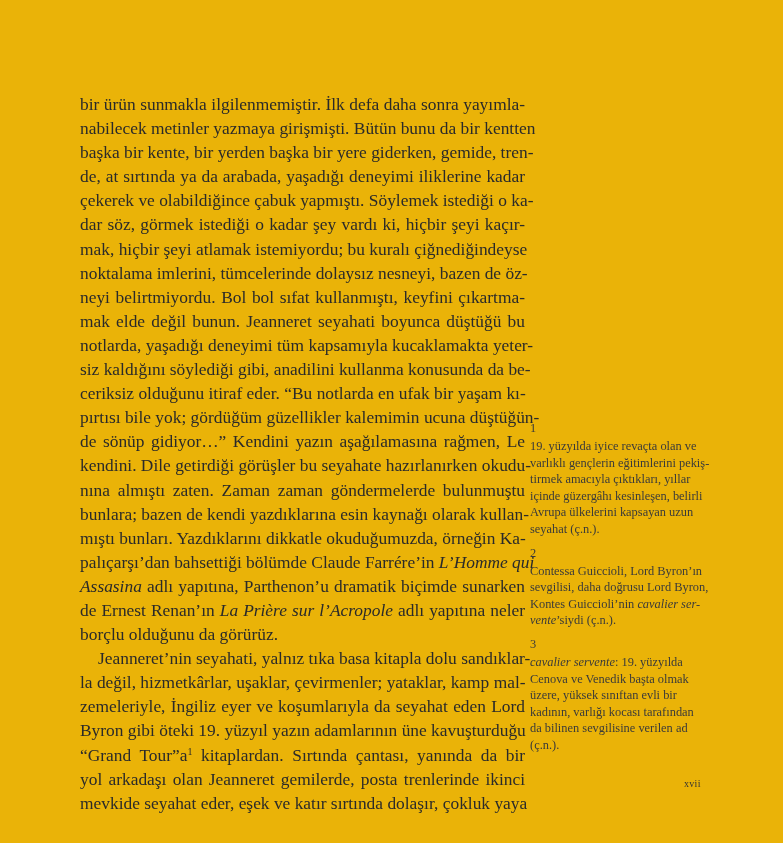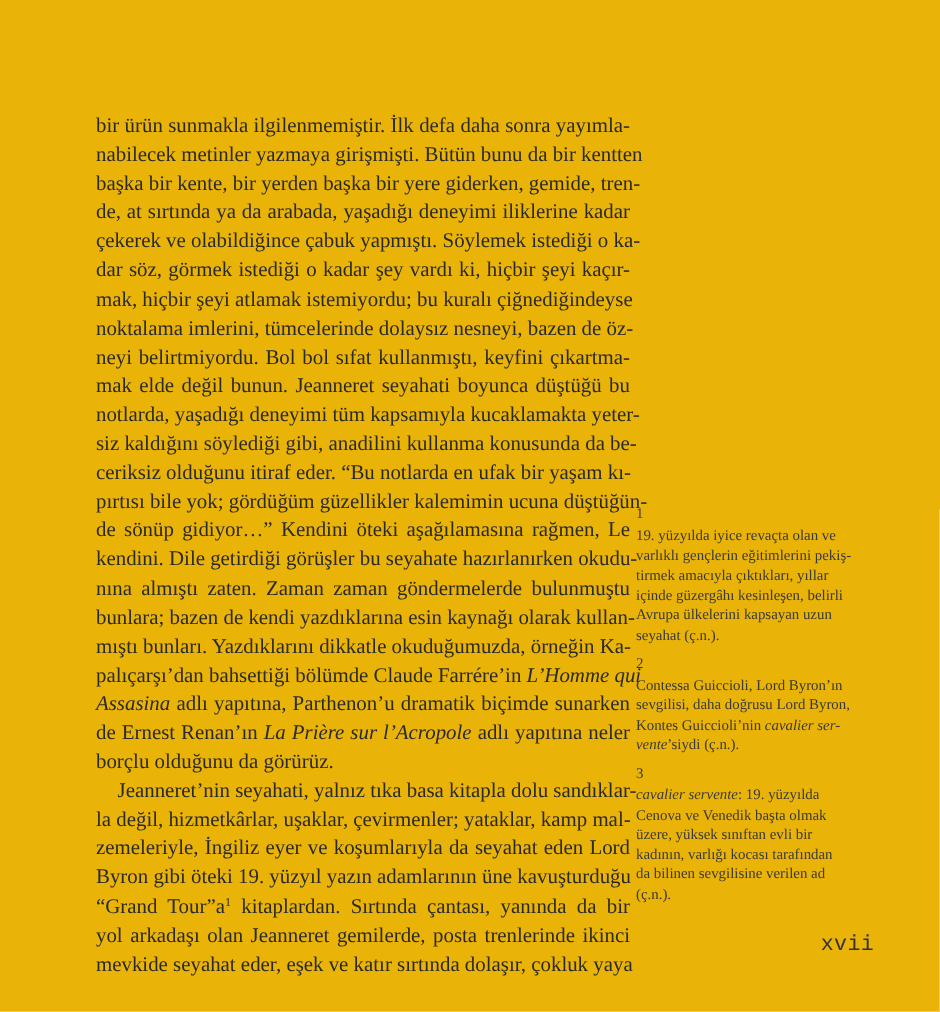--- a/index.html
+++ b/index.html
@@ -19,22 +19,22 @@
       position: absolute; left: 530px; top: 420px; width: 180px;
       font-family: "Liberation Serif", "DejaVu Serif", serif;
       font-size: 12.4px; line-height: 16.6px; color: #3a3a3a;
     }
     .note { margin-bottom: 7px; }
     .note-num { display: block; height: 18px; }
     .note-line { display: block; white-space: nowrap; }
     #note-2 { margin-top: 0; }
     .folio {
       position: absolute; left: 684px; top: 778px;
-      font-family: Liberation Mono, monospace;
-      font-size: 18px; color: #333; letter-spacing: 0.3px;
+      font-family: Liberation Serif, serif;
+      font-size: 10px; color: #333; letter-spacing: 0.3px;
     }
   </style>
 </head>
 <body>
 
 <div class="page">
 
   <div class="body-text">
     <div>
       <span class="line">bir ürün sunmakla ilgilenmemiştir. İlk defa daha sonra yayımla-</span>
@@ -44,21 +44,21 @@
       <span class="line">çekerek ve olabildiğince çabuk yapmıştı. Söylemek istediği o ka-</span>
       <span class="line">dar söz, görmek istediği o kadar şey vardı ki, hiçbir şeyi kaçır-</span>
       <span class="line">mak, hiçbir şeyi atlamak istemiyordu; bu kuralı çiğnediğindeyse</span>
       <span class="line">noktalama imlerini, tümcelerinde dolaysız nesneyi, bazen de öz-</span>
       <span class="line">neyi belirtmiyordu. Bol bol sıfat kullanmıştı, keyfini çıkartma-</span>
       <span class="line">mak elde değil bunun. Jeanneret seyahati boyunca düştüğü bu</span>
       <span class="line">notlarda, yaşadığı deneyimi tüm kapsamıyla kucaklamakta yeter-</span>
       <span class="line">siz kaldığını söylediği gibi, anadilini kullanma konusunda da be-</span>
       <span class="line">ceriksiz olduğunu itiraf eder. “Bu notlarda en ufak bir yaşam kı-</span>
       <span class="line">pırtısı bile yok; gördüğüm güzellikler kalemimin ucuna düştüğün-</span>
-      <span class="line">de sönüp gidiyor…” Kendini öteki aşağılamasına rağmen, Le</span>
+      <span class="line">de sönüp gidiyor…” Kendini yazın aşağılamasına rağmen, Le</span>
       <span class="line">kendini. Dile getirdiği görüşler bu seyahate hazırlanırken okudu-</span>
       <span class="line">nına almıştı zaten. Zaman zaman göndermelerde bulunmuştu</span>
       <span class="line">bunlara; bazen de kendi yazdıklarına esin kaynağı olarak kullan-</span>
       <span class="line">mıştı bunları. Yazdıklarını dikkatle okuduğumuzda, örneğin Ka-</span>
       <span class="line"><span>palıçarşı’dan bahsettiği bölümde Claude Farrére’in </span><span class="it">L’Homme qui</span></span>
       <span class="line"><span class="it">Assasina</span><span> adlı yapıtına, Parthenon’u dramatik biçimde sunarken</span></span>
       <span class="line"><span>de Ernest Renan’ın </span><span class="it">La Prière sur l’Acropole</span><span> adlı yapıtına neler</span></span>
       <span class="line last">borçlu olduğunu da görürüz.</span>
     </div>
     <div>

